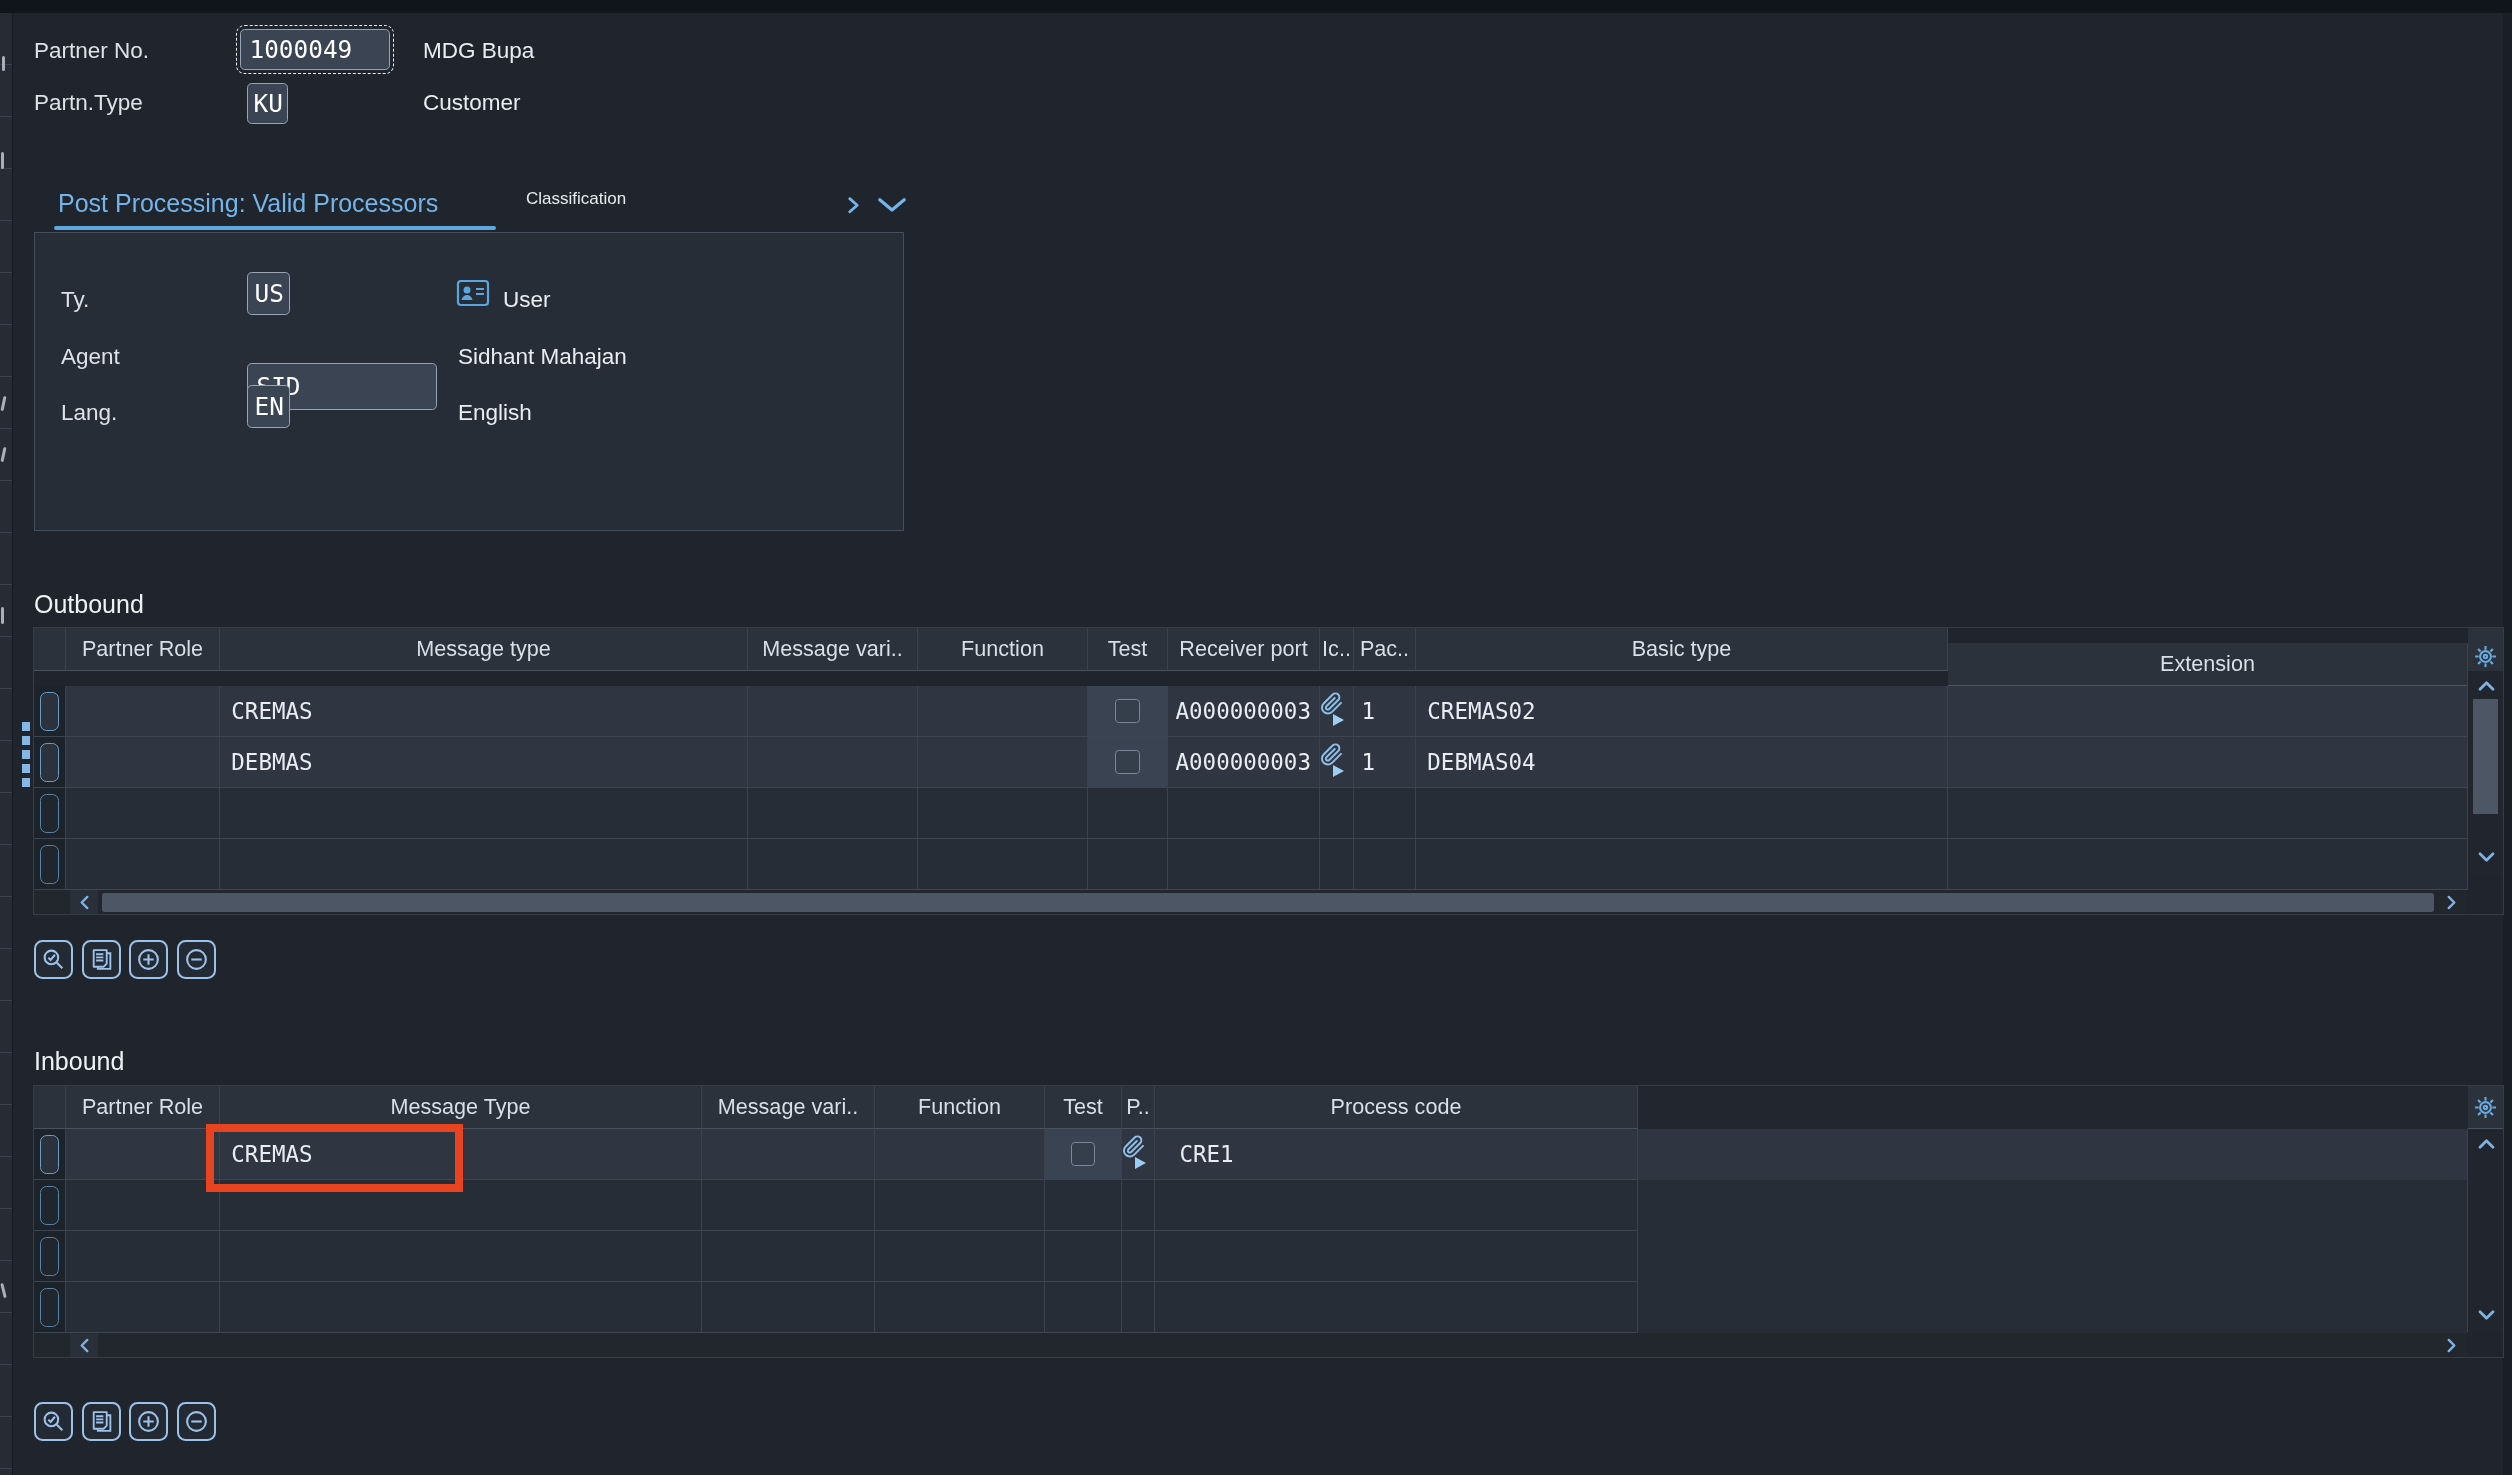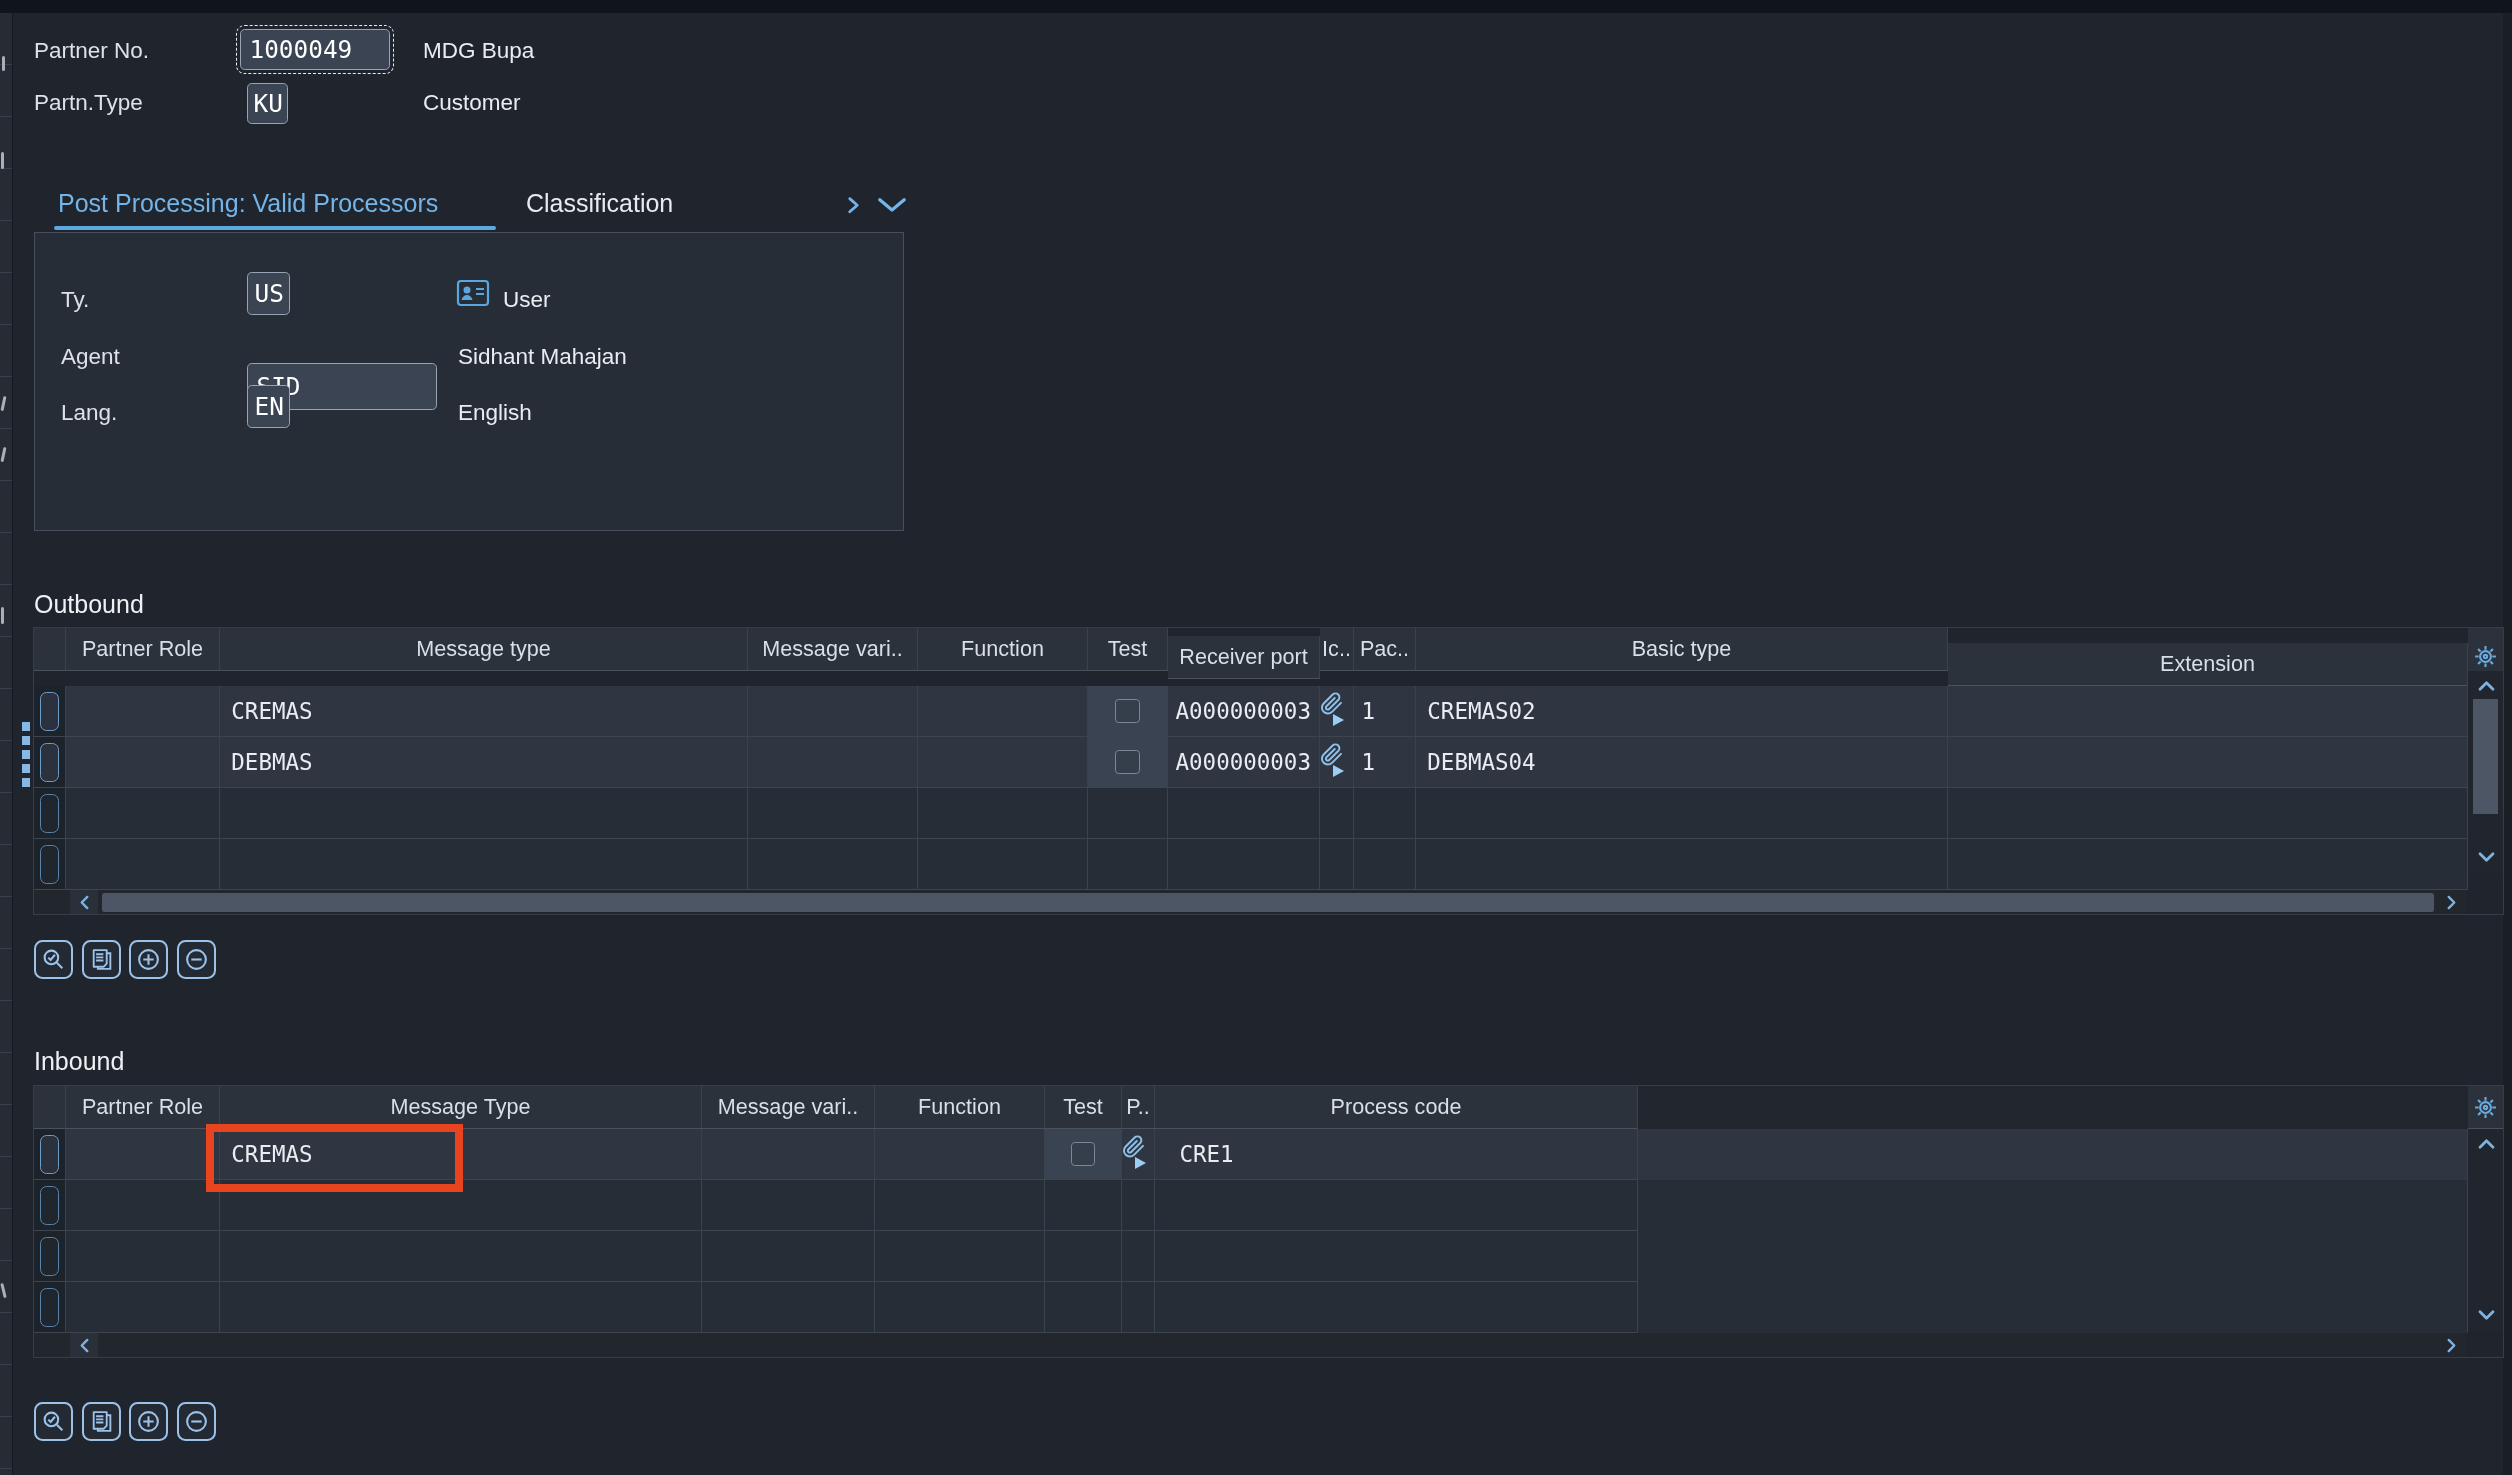--- a/index.html
+++ b/index.html
@@ -14,21 +14,21 @@
   
   .topbar{left:0;top:0;width:2512px;height:13px;background:#10151b;}
   .leftstrip{left:0;top:13px;width:12.2px;height:1462px;background:#272c34;border-right:0.9px solid #151a21;
     background-image:repeating-linear-gradient(to bottom,transparent 0 51px,#39414c 51px 52px);}
   .frag{position:absolute;background:#a8b0ba;border-radius:1.9px;}
   .rightstrip{left:2503px;top:13px;width:9.4px;height:1462px;background:#1a1f26;}
   .dots{left:21.6px;top:722px;width:8.5px;}
   .dots span{display:block;width:8.5px;height:8.5px;background:#86b8e6;margin-bottom:5.6px;}
   
   .tab-active{position:absolute;font-size:25px;color:#74b4e8;white-space:nowrap;}
-  .tab{position:absolute;font-size:25px;color:#e8ebee;white-space:nowrap;}
+  .tab{position:absolute;font-size:17px;color:#e8ebee;white-space:nowrap;}
   .tabline{position:absolute;height:3.8px;background:#5ea7e0;border-radius:1.9px;}
   
   .panel{left:34px;top:232px;width:870px;height:299px;background:#272d36;border:0.9px solid #454e5a;box-sizing:border-box;}
   
   .sect{position:absolute;font-size:25px;color:#eef1f4;}
   
   .tbl{position:absolute;outline:0.9px solid #353d47;}
   .tr{display:flex;}
   .c{box-sizing:border-box;border-right:0.9px solid #3a424d;border-bottom:0.9px solid #3d4550;
      display:flex;align-items:center;overflow:hidden;flex:0 0 auto;}
@@ -147,21 +147,21 @@
 <span class="sect" style="left:34px;top:590px;">Outbound</span>
 
 <div class="tbl" style="left:34px;top:628px;width:2469px;">
   <div class="tr">
     <div class="c th" style="width:32px;"></div>
     <div class="c th" style="width:154px;">Partner Role</div>
     <div class="c th" style="width:528px;">Message type</div>
     <div class="c th" style="width:170px;">Message vari..</div>
     <div class="c th" style="width:170px;">Function</div>
     <div class="c th" style="width:80px;">Test</div>
-    <div class="c th" style="width:152px;margin-top:8px;">Receiver port</div>
+    <div class="c th" style="width:152px;">Receiver port</div>
     <div class="c th" style="width:34px;">Ic..</div>
     <div class="c th" style="width:62px;">Pac..</div>
     <div class="c th" style="width:532px;">Basic type</div>
     <div class="c th" style="width:520px;margin-top:15px;">Extension</div>
     <div class="gearcell">
       <svg width="25" height="25" viewBox="0 0 24 24" fill="none" stroke="#6aabdf" stroke-width="2">
         <circle cx="12" cy="12" r="5.2"></circle>
           <circle cx="12" cy="12" r="1.6"></circle>
         <path d="M12 2v3.4M12 18.6V22M2 12h3.4M18.6 12H22M4.9 4.9l2.4 2.4M16.7 16.7l2.4 2.4M19.1 4.9l-2.4 2.4M7.3 16.7l-2.4 2.4"></path>
       </svg>

